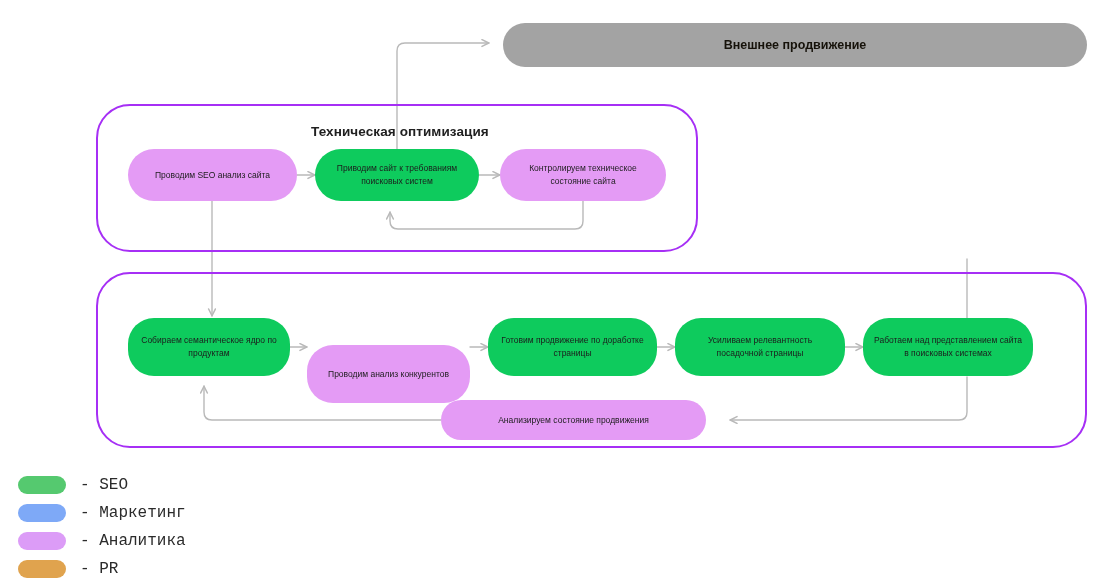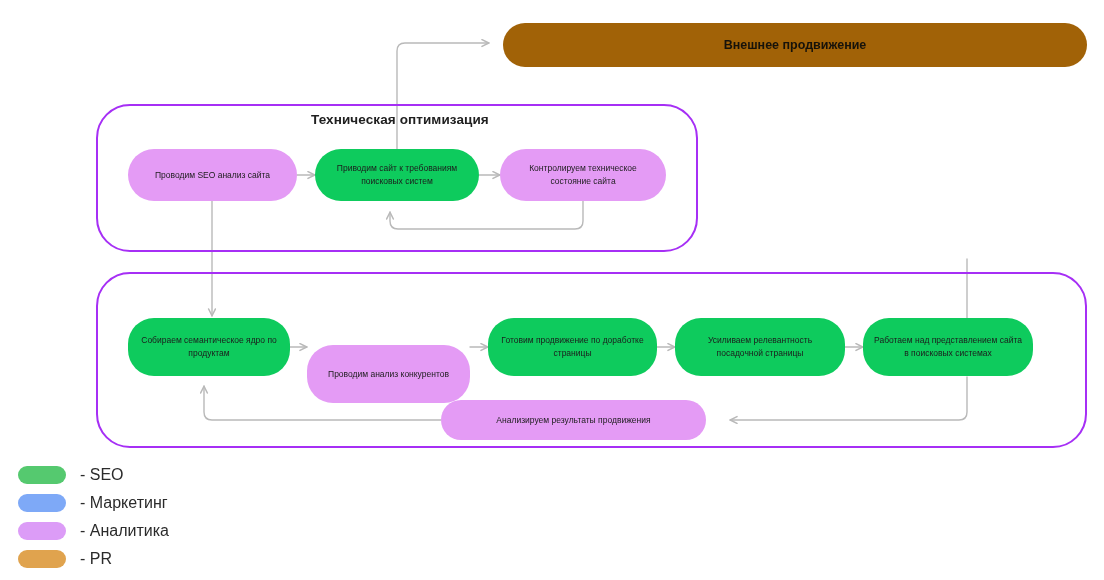--- a/index.html
+++ b/index.html
@@ -51,36 +51,37 @@
     justify-content: center;
     text-align: center;
     font-size: 8.5px;
     line-height: 13px;
     color: #1c1c1c;
     padding: 4px 10px;
   }
   .node.green { background: #0ecb5d; }
   .node.purple { background: #e49bf5; }
   .node.orange {
-    background: #a16207;
+    background: #a3a3a3;
     font-size: 12.5px;
     font-weight: bold;
     border-radius: 22px;
     color: #16120a;
   }
   .legend {
     position: absolute;
     left: 18px;
     top: 466px;
     width: 330px;
   }
   .legend-row {
     display: flex;
-    align-items: flex-start;
+    align-items: flex-end;
     height: 28px;
+    font-family: Liberation Mono, monospace;
   }
   .swatch {
     width: 48px;
     height: 18px;
     border-radius: 9px;
     flex: 0 0 auto;
   }
   .legend-label {
     margin-left: 14px;
     font-size: 16px;
@@ -120,35 +121,35 @@
 
       <path d="M967,377 L967,412 Q967,420 959,420 L730,420" marker-end="url(#arrow)"></path>
 
       <path d="M441,420 L212,420 Q204,420 204,412 L204,386" marker-end="url(#arrow)"></path>
     </g>
   </svg>
 
   <div class="node orange" style="left:503px; top:23px; width:584px; height:44px;">Внешнее продвижение</div>
 
   <div class="group-box" style="left:96px; top:104px; width:602px; height:148px;"></div>
-  <div class="group-title" style="left:311px; top:112px;">Техническая оптимизация</div>
+  <div class="group-title" style="left:311px; top:124px;">Техническая оптимизация</div>
 
   <div class="node green" style="left:315px; top:149px; width:164px; height:52px;">Приводим сайт к требованиям поисковых систем</div>
   <div class="node purple" style="left:128px; top:149px; width:169px; height:52px;">Проводим SEO анализ сайта</div>
   <div class="node purple" style="left:500px; top:149px; width:166px; height:52px;">Контролируем техническое состояние сайта</div>
 
   <div class="group-box" style="left:96px; top:272px; width:991px; height:176px;"></div>
 
   <div class="node green" style="left:128px; top:318px; width:162px; height:58px;">Собираем семантическое ядро по продуктам</div>
   <div class="node purple" style="left:307px; top:318px; width:163px; height:58px;margin-top:27px;">Проводим анализ конкурентов</div>
   <div class="node green" style="left:488px; top:318px; width:169px; height:58px;">Готовим продвижение по доработке страницы</div>
   <div class="node green" style="left:675px; top:318px; width:170px; height:58px;">Усиливаем релевантность посадочной страницы</div>
   <div class="node green" style="left:863px; top:318px; width:170px; height:58px;">Работаем над представлением сайта в поисковых системах</div>
 
-  <div class="node purple" style="left:441px; top:400px; width:265px; height:40px;">Анализируем результаты продвижения</div>
+  <div class="node purple" style="left:441px; top:400px; width:265px; height:40px;">Анализируем состояние продвижения</div>
 
   <div class="legend">
     <div class="legend-row">
       <div class="swatch" style="background:#55c96f"></div>
       <div class="legend-label">- SEO</div>
     </div>
     <div class="legend-row">
       <div class="swatch" style="background:#7ea9f7"></div>
       <div class="legend-label">- Маркетинг</div>
     </div>

